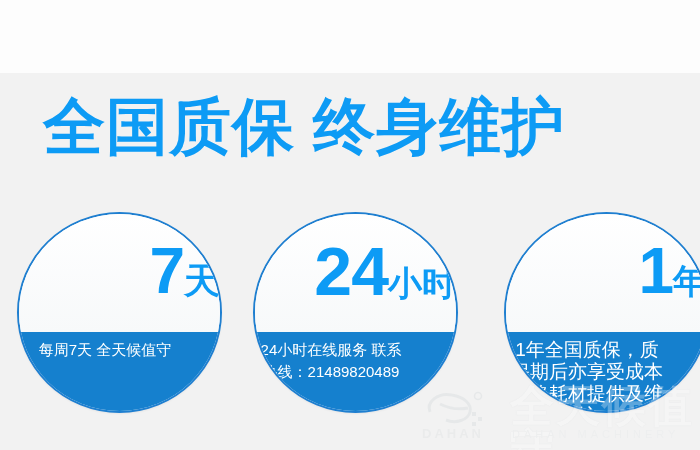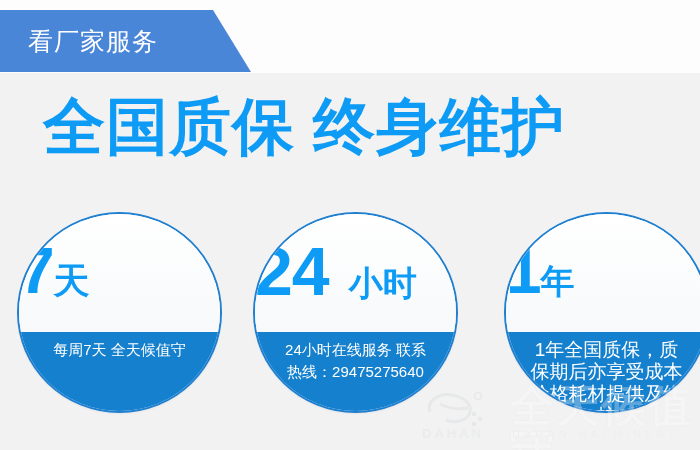--- a/index.html
+++ b/index.html
@@ -98,49 +98,48 @@
 
   .circle-top {
     position: absolute;
     left: 0;
     top: 0;
     width: 100%;
     height: 118px;
     background: linear-gradient(180deg, #ffffff 0%, #f7f9fa 100%);
     display: flex;
     align-items: center;
-    justify-content: flex-start;
+    justify-content: flex-end;
   }
   .circle-bottom {
     position: absolute;
     left: 0;
     top: 118px;
     width: 100%;
     bottom: 0;
     background: #1580ce;
     display: flex;
     align-items: flex-start;
-    justify-content: center;
     padding-top: 7px;
     box-sizing: border-box;
   }
 
   .big-figure {
     color: #0d9bf5;
     font-weight: bold;
     line-height: 1;
     white-space: nowrap;
     display: inline-block;
     padding-bottom: 4px;
   }
   .big-num  { font-size: 64px; letter-spacing: -1px; }
   .big-unit { font-size: 36px; letter-spacing: 0px; }
 
   .c2 .big-num  { font-size: 68px; }
-  .c2 .big-unit { font-size: 34px; margin-left: 20px; }
+  .c2 .big-unit { font-size: 34px; }
   .c3 .big-num  { font-size: 64px; }
   .c3 .big-unit { font-size: 34px; }
 
   .circle-caption {
     color: #ffffff;
     font-size: 15px;
     line-height: 22px;
     text-align: center;
     width: 160px;
     word-break: break-all;
@@ -195,43 +194,40 @@
     color: #e2e6e8;
   }
 </style>
 </head>
 <body>
 
 <div class="page">
 
   <div class="top-strip"></div>
 
-  <div class="banner">
-    <span class="banner-label">看厂家服务</span>
-  </div>
 
   <div class="headline">全国质保 终身维护</div>
 
   <div class="circles">
 
     <div class="circle c1">
       <div class="circle-top">
         <span class="big-figure"><span class="big-num">7</span><span class="big-unit">天</span></span>
       </div>
       <div class="circle-bottom">
         <span class="circle-caption">每周7天  全天候值守</span>
       </div>
     </div>
 
     <div class="circle c2">
       <div class="circle-top">
         <span class="big-figure"><span class="big-num">24</span><span class="big-unit">小时</span></span>
       </div>
       <div class="circle-bottom">
-        <span class="circle-caption">24小时在线服务 联系热线：29475275640</span>
+        <span class="circle-caption">24小时在线服务 联系热线：21489820489</span>
       </div>
     </div>
 
     <div class="circle c3">
       <div class="circle-top">
         <span class="big-figure"><span class="big-num">1</span><span class="big-unit">年</span></span>
       </div>
       <div class="circle-bottom">
         <span class="circle-caption">1年全国质保，质保期后亦享受成本价格耗材提供及维护</span>
       </div>

